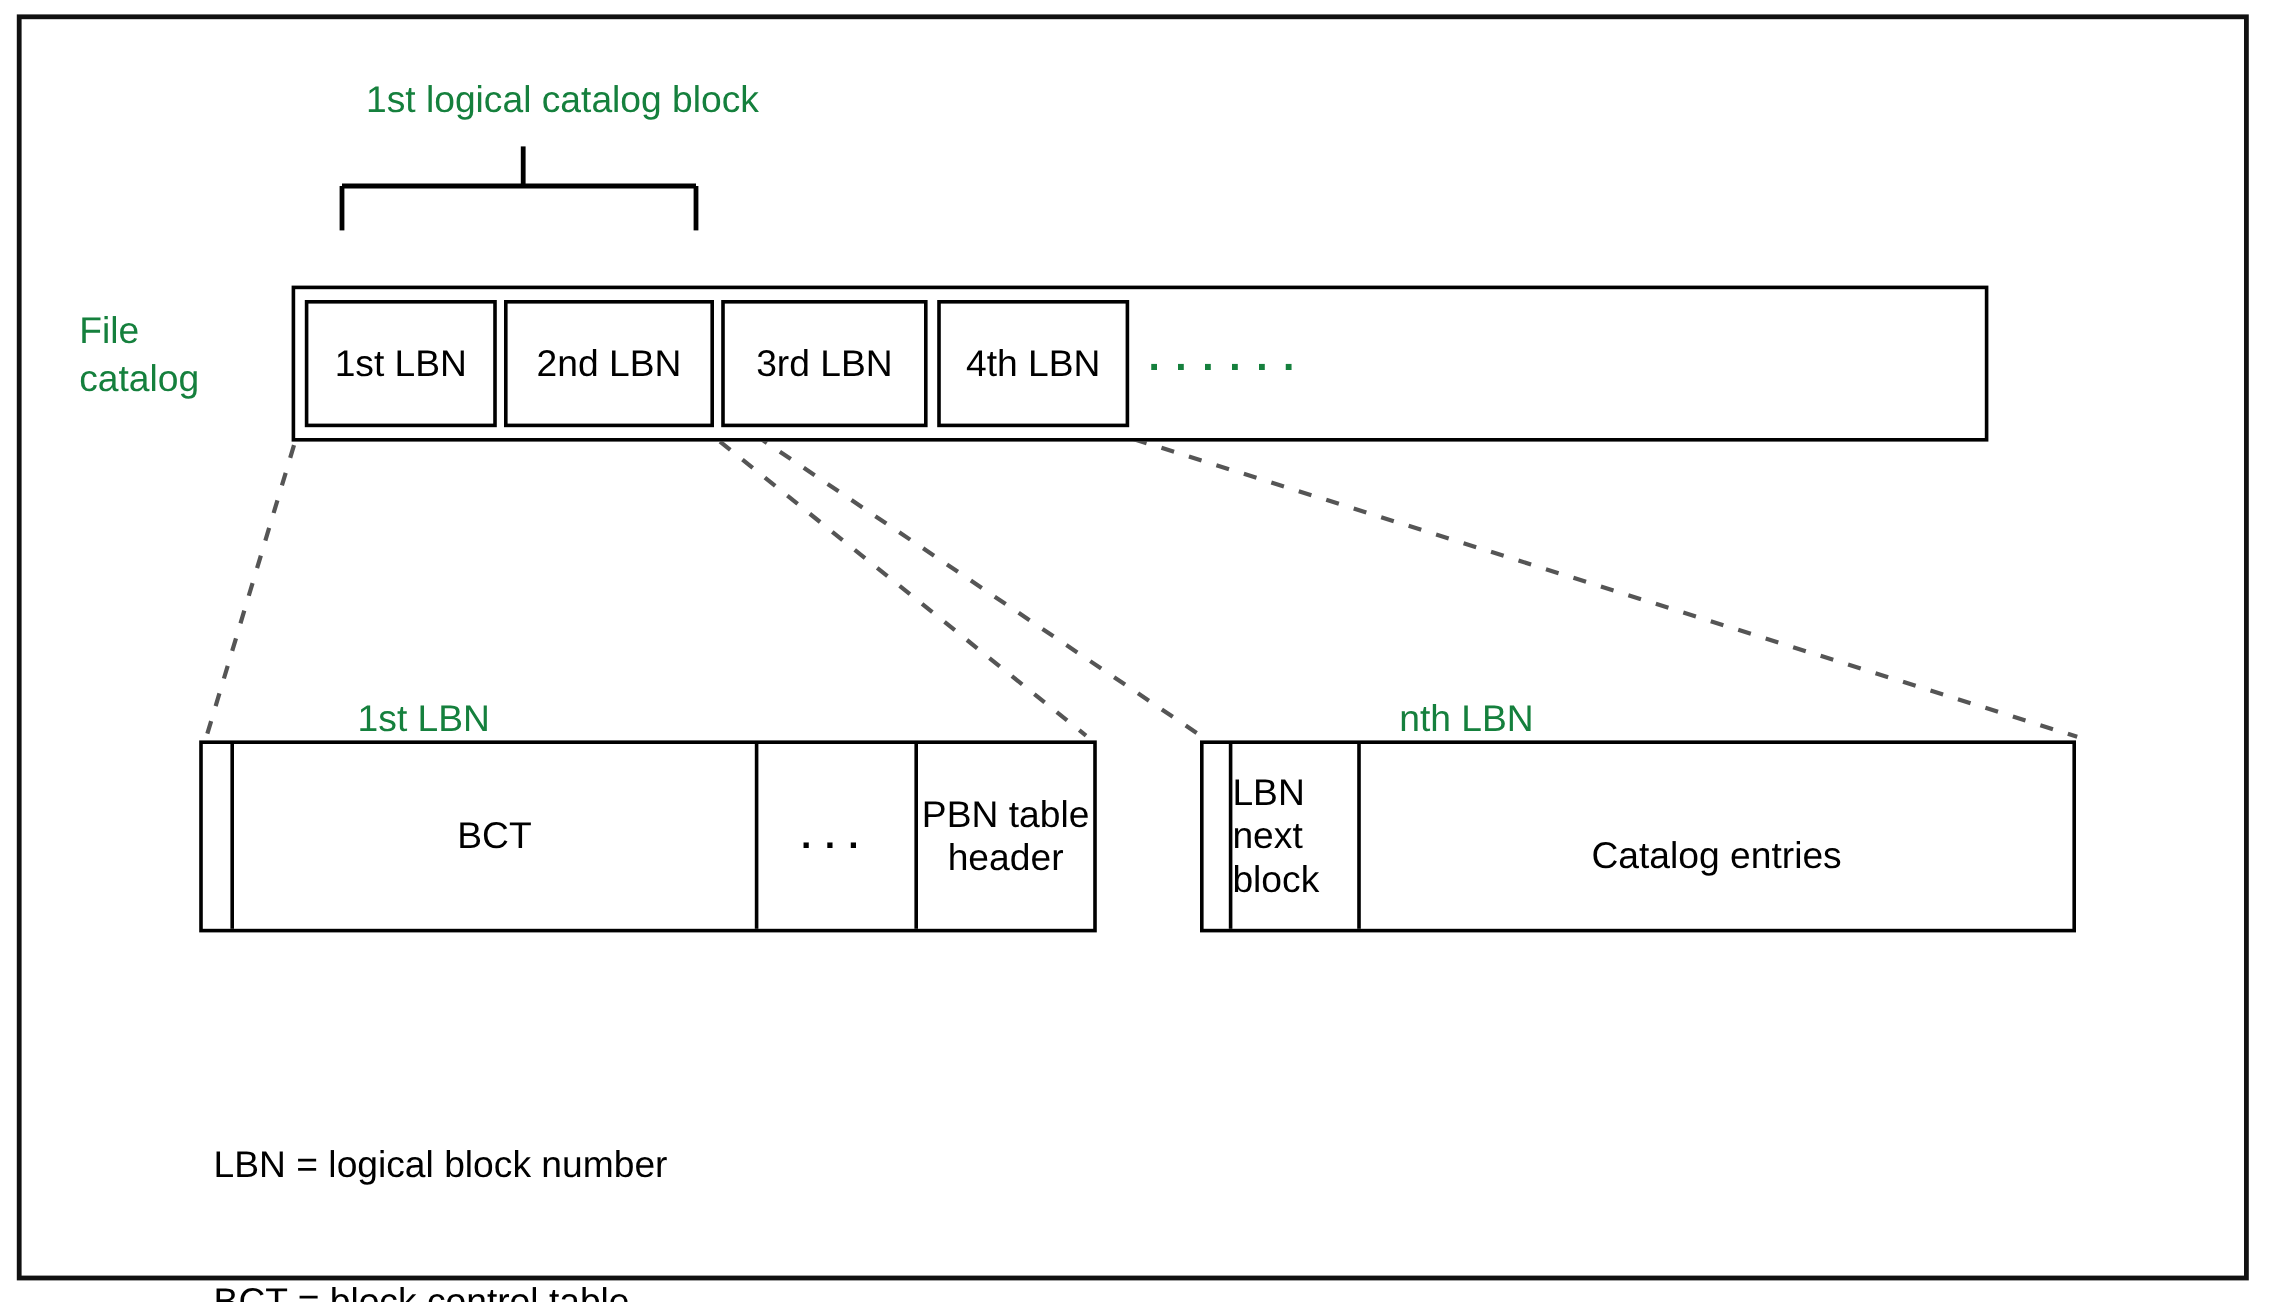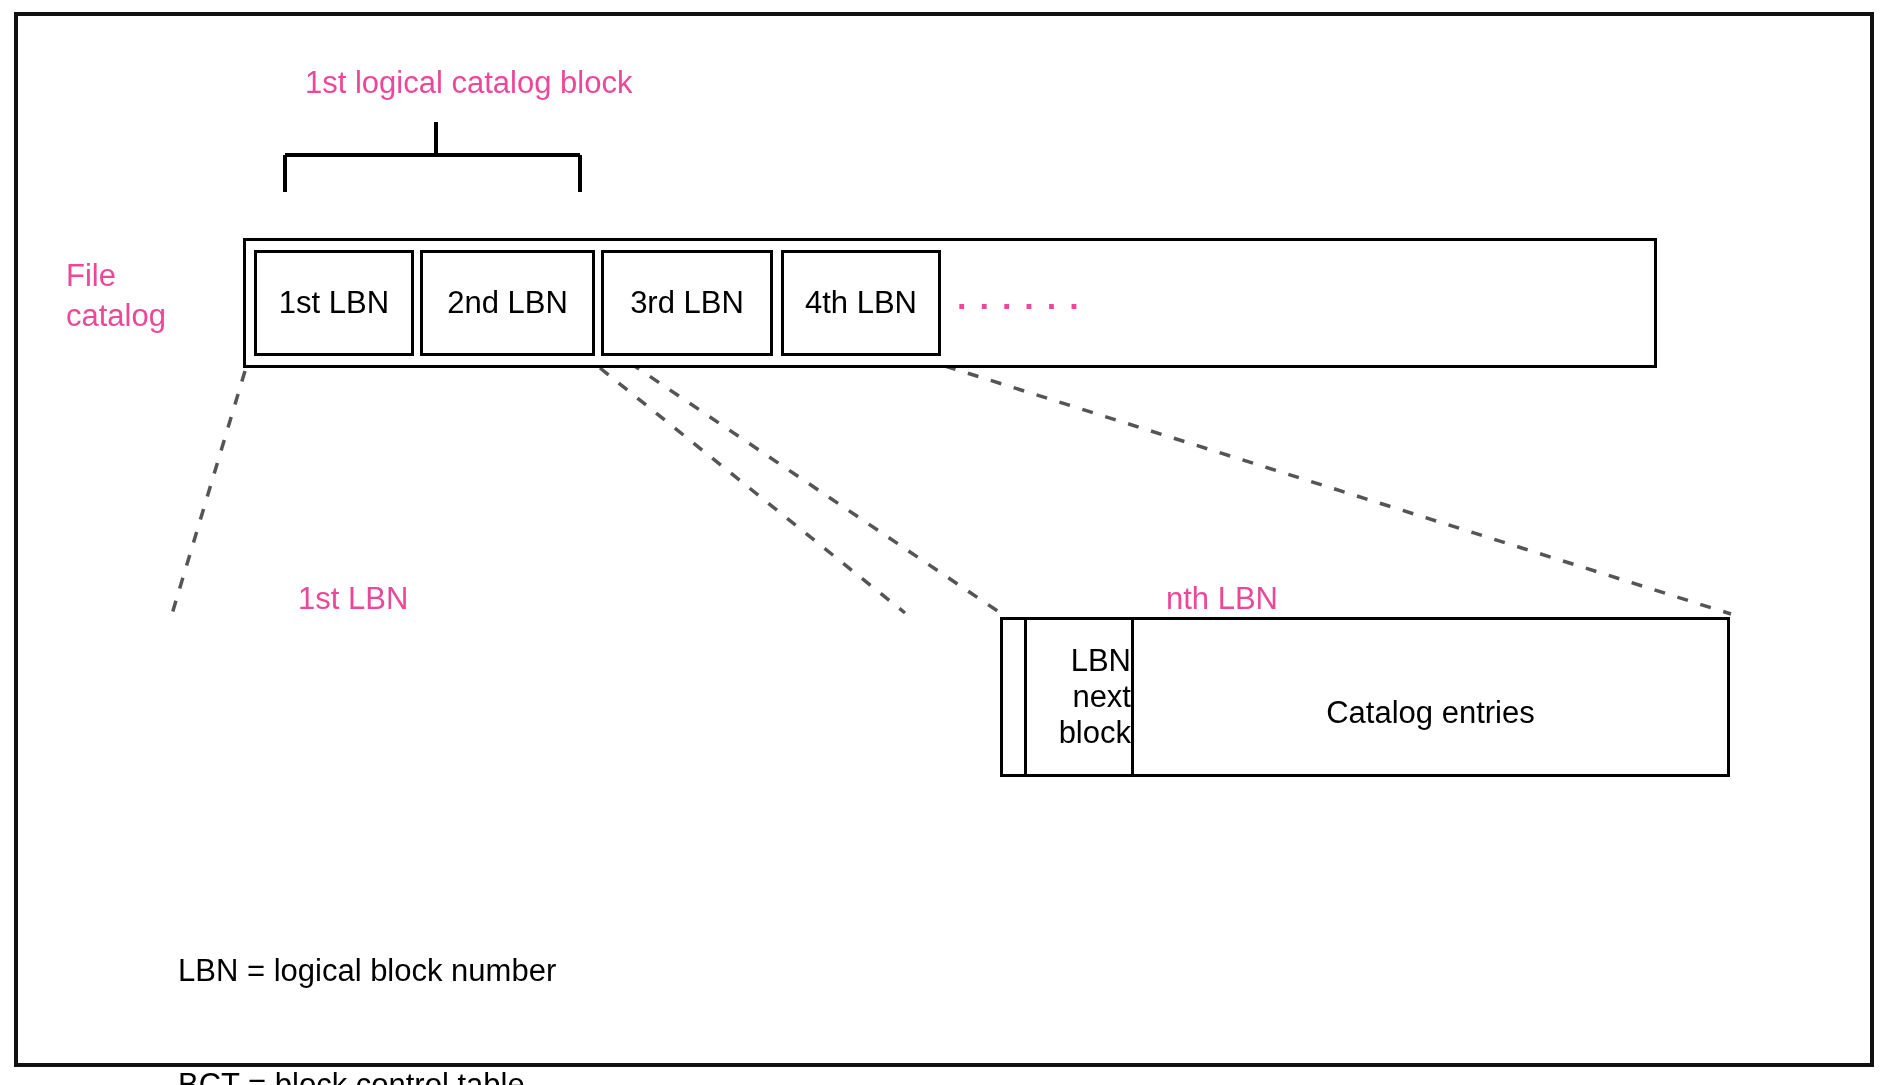--- a/index.html
+++ b/index.html
@@ -30,21 +30,21 @@
   .svg-layer {
     position: absolute;
     left: 0;
     top: 0;
     width: 1895px;
     height: 1085px;
     pointer-events: none;
   }
   .lbl {
     position: absolute;
-    color: #ec4899;
+    color: #15803d;
     font-size: 31px;
     line-height: 37px;
     white-space: pre;
   }
 
   
   #title-logical-block {
     left: 305px;
     top: 64px;
   }
@@ -141,21 +141,21 @@
     box-sizing: border-box;
     background: #ffffff;
     display: flex;
   }
   #lbnN-box > .cell {
     border-right: 3px solid #000000;
     box-sizing: border-box;
     display: flex;
     align-items: center;
     justify-content: center;
-    text-align: right;
+    text-align: left;
     font-size: 31px;
     line-height: 36px;
     color: #000000;
   }
   #lbnN-box > .cell:last-child { border-right: none; }
   #lbnN-narrow  { width: 24px; }
   #lbnN-uid     { width: 108px; }
   #lbnN-next    { width: 107px; }
   #lbnN-entries { flex: 1; margin-top: 32px; }
 
@@ -212,20 +212,36 @@
     <span>3rd LBN</span>
   </div>
   <div class="lbn-cell" id="lbn-4">
     <span>4th LBN</span>
   </div>
 
   <div class="lbl" id="catalog-ellipsis">......</div>
 
   <div class="lbl" id="label-1st-lbn-detail">1st LBN</div>
 
+  <div id="lbn1-box">
+    <div class="cell" id="lbn1-narrow">
+      <span></span>
+    </div>
+    <div class="cell" id="lbn1-bct">
+      <span>BCT</span>
+    </div>
+    <div class="cell" id="lbn1-dots">
+      <span>...</span>
+    </div>
+    <div class="cell" id="lbn1-pbn">
+      <span>PBN
+table
+header</span>
+    </div>
+  </div>
 
   <div class="lbl" id="label-nth-lbn-detail">nth LBN</div>
 
   <div id="lbnN-box">
     <div class="cell" id="lbnN-narrow">
       <span></span>
     </div>
     <div class="cell" id="lbnN-next">
       <span>LBN
 next

